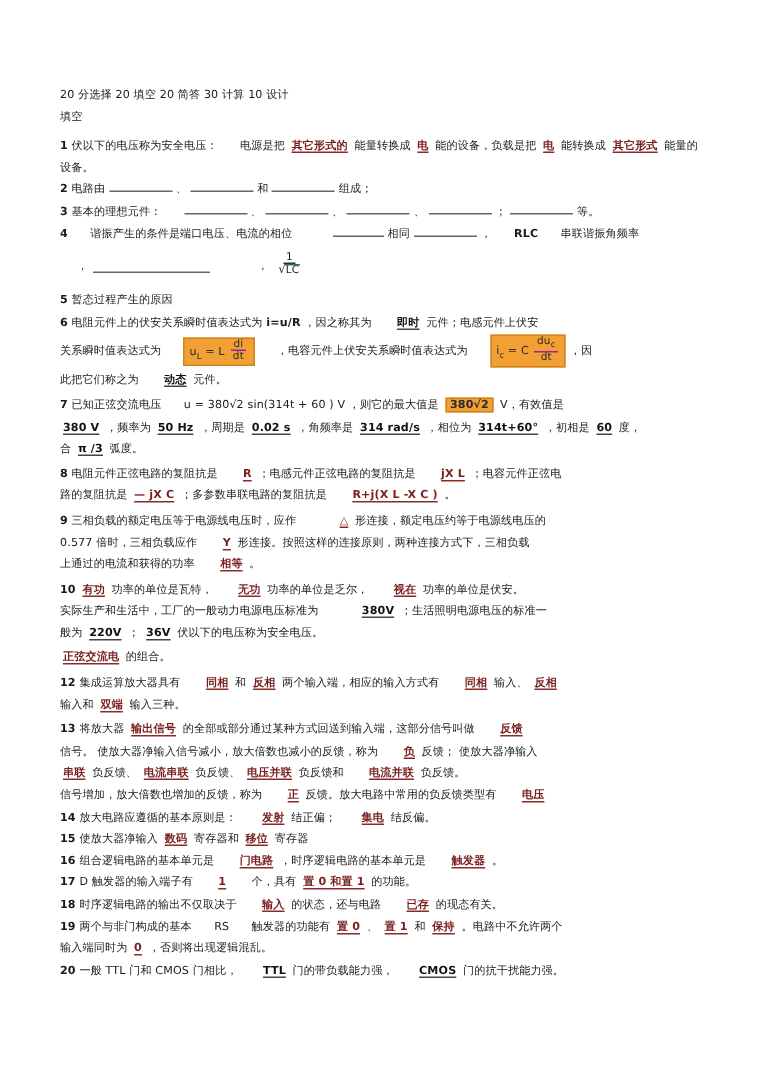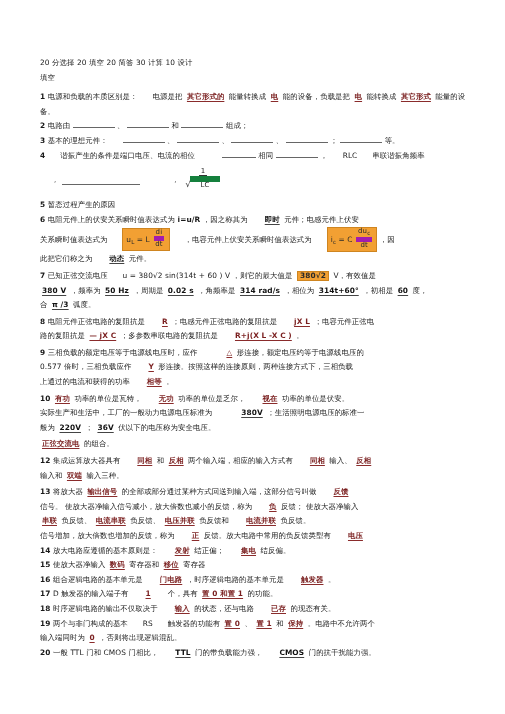--- a/index.html
+++ b/index.html
@@ -83,58 +83,58 @@
     position: relative;
     top: -1px;
   }
   .frac .nu {
     padding: 0 2px 0px 2px;
     border-bottom: 1px solid #333333;
   }
   .frac .de {
     padding: 0px 2px 0 2px;
   }
-  .hl .frac .nu { border-bottom: 5px solid #a21caf; }
+  .hl .frac .nu { border-bottom: 1px solid #a21caf; }
   .sub { font-size: 5.6px; vertical-align: sub; }
   .formula-row {
     display: flex;
     align-items: center;
     gap: 6px;
     padding-left: 14px;
     margin: 6px 0 8px 0;
   }
   .formula-row .dot { font-size: 7px; color: #333; }
   .long-blank {
     display: inline-block;
     border-bottom: 1px solid #666666;
     width: 78px;
     height: 9px;
   }
   .sqrt {
     display: inline-block;
-    border-top: 6px solid #15803d;
-    padding: 0 11px;
+    border-top: 1px solid #15803d;
+    padding: 0 1px;
     margin-left: -1px;
   }
   .radical { font-size: 8px; }
   .sp { display: inline-block; width: 10px; }
   .sp-lg { display: inline-block; width: 22px; }
 </style>
 </head>
 <body>
 
 <div class="page">
 
   <div class="line">20 分选择 20 填空 20 简答 30 计算 10 设计</div>
   <div class="line">填空</div>
   <div class="gap"></div>
 
   <div class="line wrap">
     <span class="num">1</span>
-    <span>电源和负载的本质区别是：</span>
+    <span>伏以下的电压称为安全电压：</span>
     <span class="sp"></span>
     <span>电源是把</span>
     <span class="ans">其它形式的</span>
     <span>能量转换成</span>
     <span class="ans">电</span>
     <span>能的设备，负载是把</span>
     <span class="ans">电</span>
     <span>能转换成</span>
     <span class="ans">其它形式</span>
     <span>能量的设备。</span>
@@ -170,21 +170,21 @@
   <div class="line">
     <span class="num">4</span>
     <span class="sp"></span>
     <span>谐振产生的条件是端口电压、电流的相位</span>
     <span class="sp-lg"></span>
     <span class="blank b-sm"></span>
     <span>相同</span>
     <span class="blank b-md"></span>
     <span>，</span>
     <span class="sp"></span>
-    <span style="font-weight:normal">RLC</span>
+    <span style="font-weight:bold">RLC</span>
     <span class="sp"></span>
     <span>串联谐振角频率</span>
   </div>
 
   <div class="formula-row">
     <span class="dot">,</span>
     <span class="long-blank"></span>
     <span class="sp-lg"></span>
     <span class="dot">,</span>
     <span class="frac">

